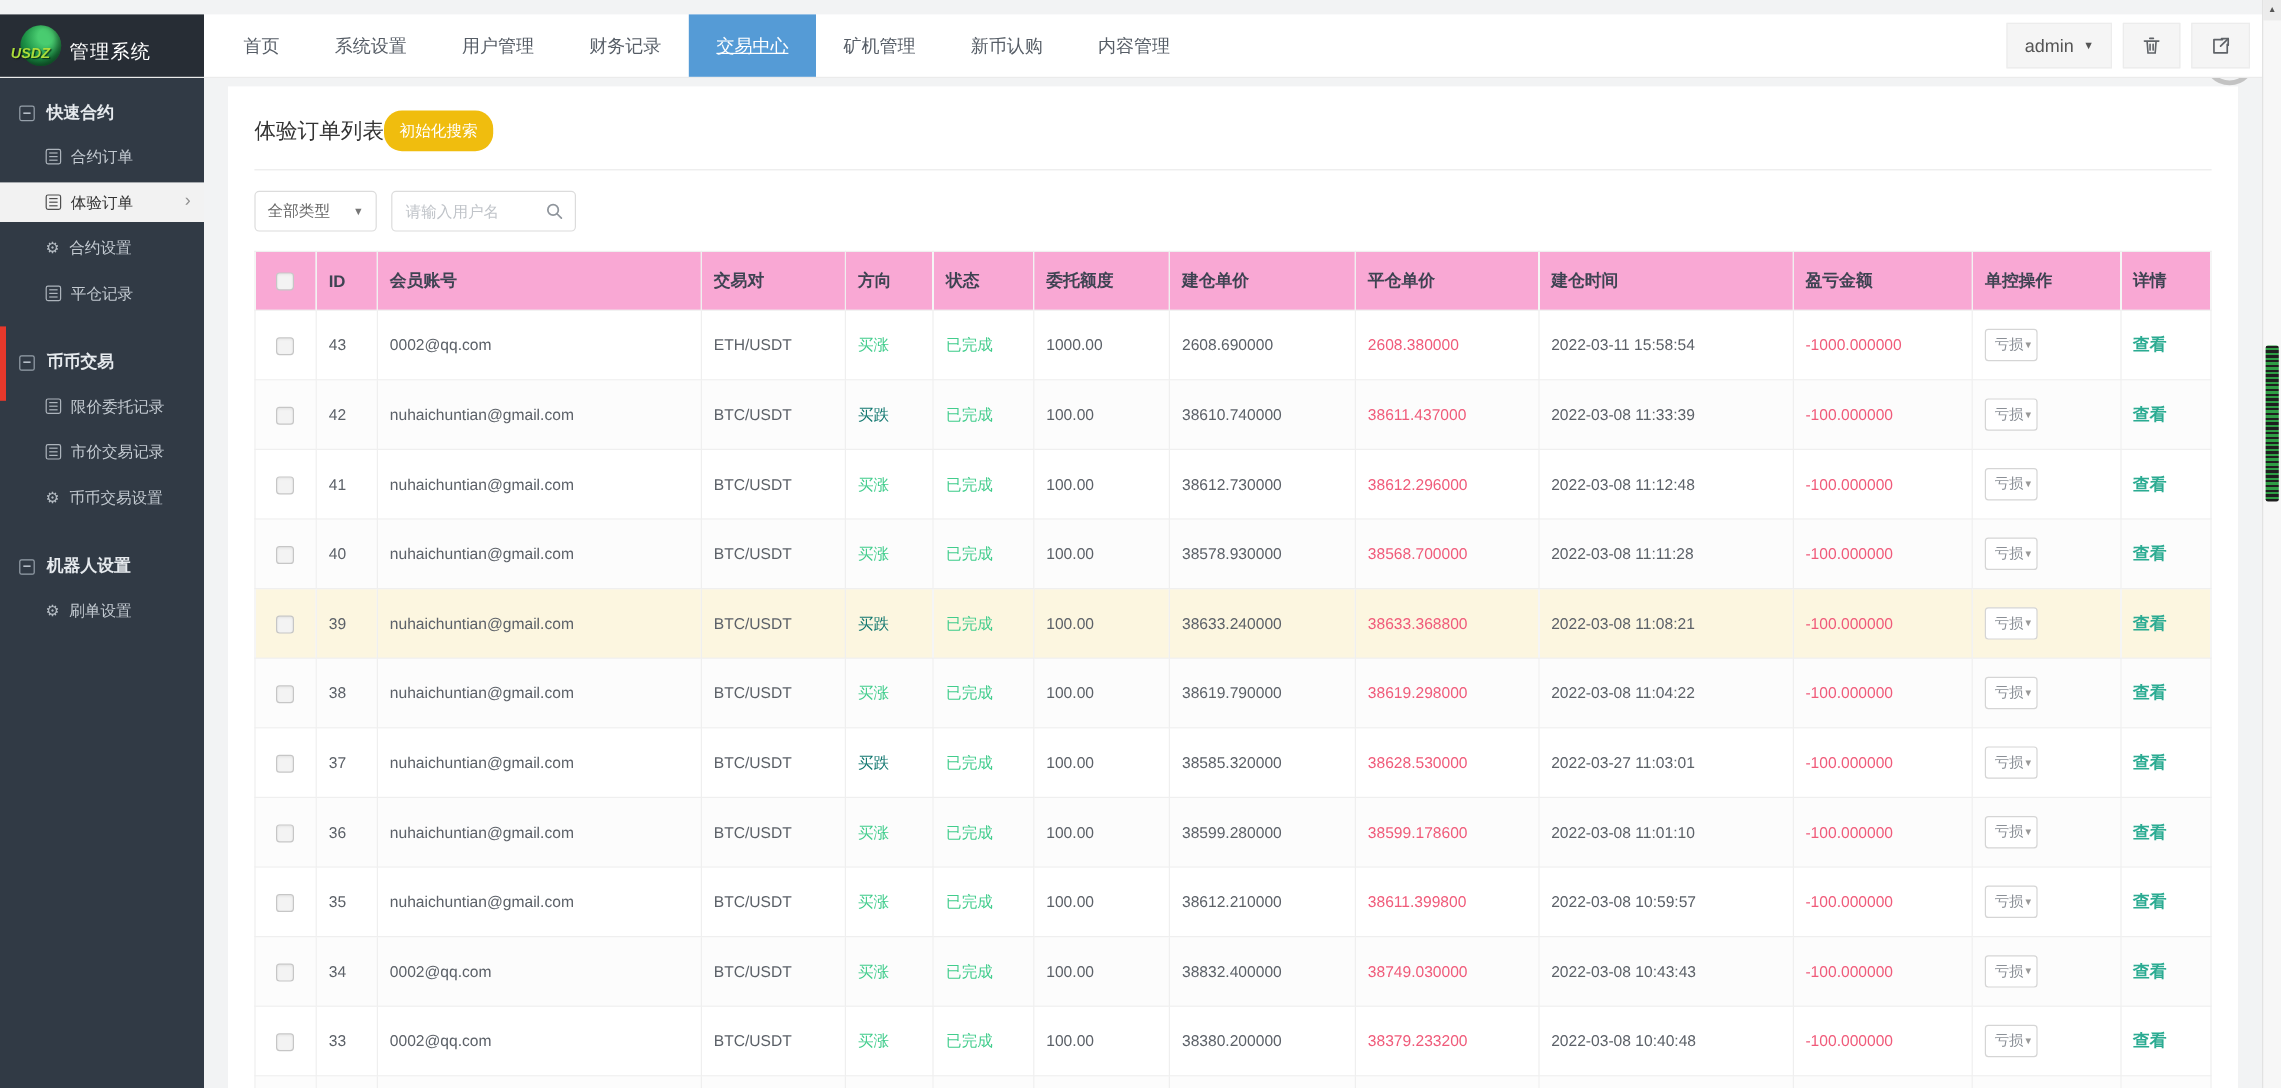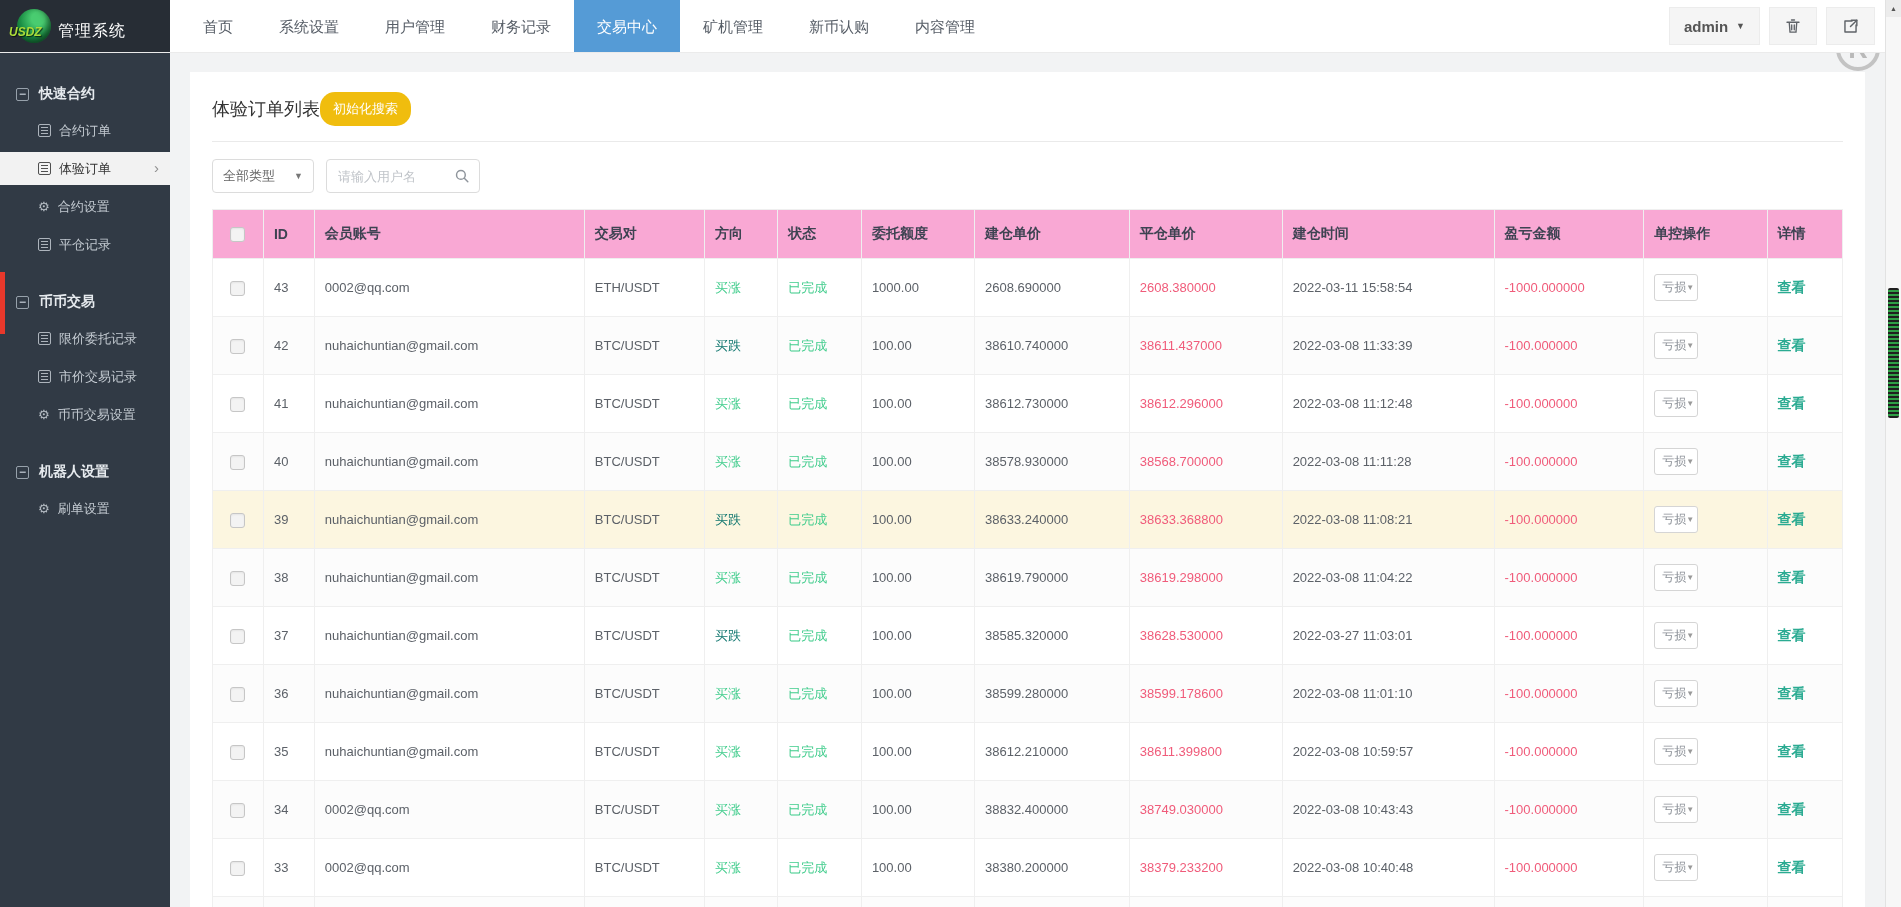--- a/index.html
+++ b/index.html
@@ -1,34 +1,34 @@
 <!DOCTYPE html>
 <html><head>
 <meta charset="utf-8">
 <style>
   html,body{margin:0;padding:0;width:1901px;height:907px;overflow:hidden;
     font-family:"Liberation Sans","DejaVu Sans",sans-serif;background:#f2f3f4;}
   *{box-sizing:border-box;}
 
   
-  .topbar{position:absolute;top:0;left:0;right:16px;height:53px;background:#fff;
+  .topbar{position:absolute;top:12px;left:0;right:16px;height:53px;background:#fff;
     display:flex;align-items:stretch;border-bottom:1px solid #ebebeb;z-index:6;}
   .brand{width:170px;background:#272d35;display:flex;align-items:center;
     padding-left:14px;flex:none;}
   .logo{position:relative;width:40px;height:40px;flex:none;margin-right:4px;}
   .globe{position:absolute;left:3px;top:3px;width:34px;height:34px;border-radius:50%;
     background:radial-gradient(circle at 62% 28%,#49cc70 0 20%,#1d9247 55%,#0c5d2c 100%);
     box-shadow:inset -3px -3px 6px rgba(0,0,0,.45);}
   .usdz{position:absolute;left:-5px;bottom:7px;color:#abdc3a;font-weight:700;
     font-style:italic;font-size:12px;text-shadow:1px 1px 1px rgba(0,0,0,.65);}
   .brand-title{color:#fff;font-size:16px;letter-spacing:1px;margin-top:10px;}
   .topnav{display:flex;margin-left:10px;}
   .nav-item{padding:0 23px;line-height:53px;font-size:15px;color:#565d66;cursor:pointer;white-space:nowrap;}
-  .nav-item.active{background:#559bd6;color:#fff;}
-  .topbar-right{margin-left:auto;display:flex;align-items:center;gap:9px;padding-right:10px;font-weight:bold;}
+  .nav-item.active{background:#559bd6;color:#fff;text-decoration:underline;}
+  .topbar-right{margin-left:auto;display:flex;align-items:center;gap:9px;padding-right:10px;}
   .tb-btn{height:38px;background:#f5f5f5;border:1px solid #ececec;display:flex;
     align-items:center;justify-content:center;color:#555;font-size:15px;gap:8px;
     padding:0 14px;cursor:pointer;}
   .tb-caret{font-size:9px;color:#555;}
 
   
   .r-mark{position:absolute;left:1836px;top:27px;width:44px;height:44px;border:4px solid #c3c3c3;
     border-radius:50%;color:#b9b9b9;font-size:27px;font-weight:700;display:flex;
     align-items:center;justify-content:center;z-index:4;background:transparent;}
 

